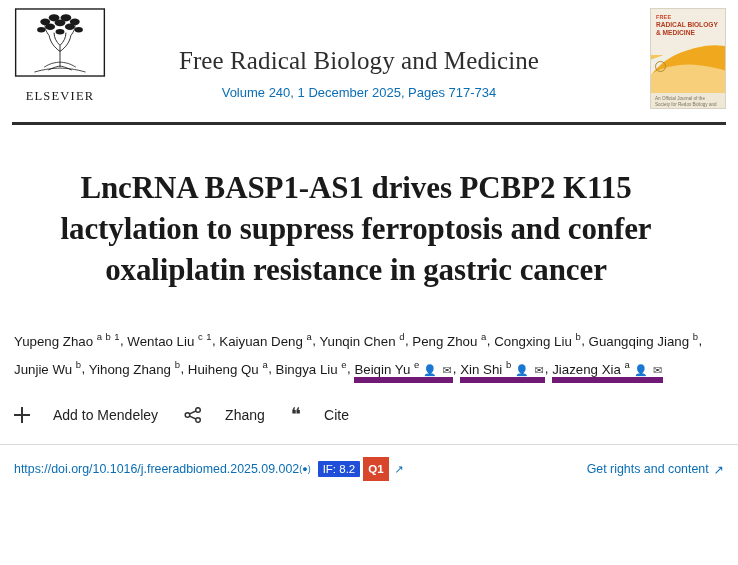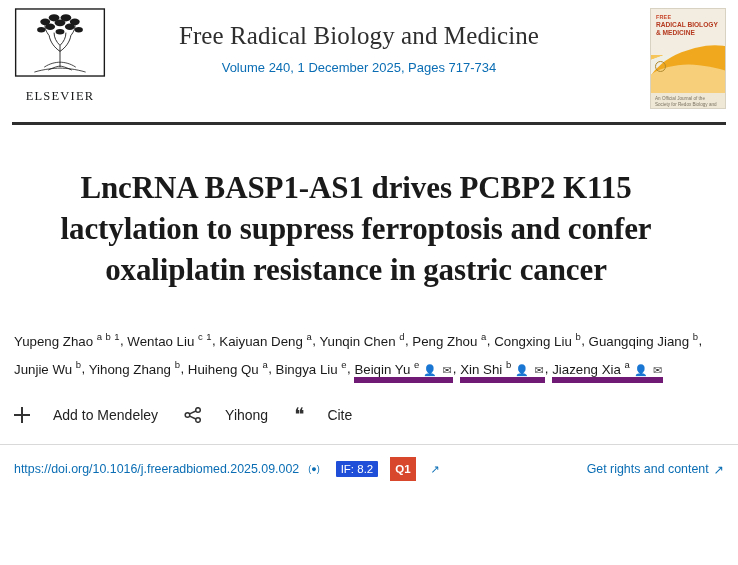--- a/index.html
+++ b/index.html
@@ -34,21 +34,21 @@
   }
   .elsevier-word {
     font-family: "Liberation Serif", serif;
     font-size: 12.5px;
     letter-spacing: 1.2px;
     color: #18191a;
     margin-top: 12px;
   }
   .journal-block {
     position: absolute;
-    left: 120px; right: 140px; top: 22px;
+    left: 120px; right: 140px; top: 47px;
     text-align: center;
   }
   .journal-title {
     font-family: "Liberation Serif", serif;
     font-size: 25px;
     color: #2e2e2e;
     line-height: 1.15;
     letter-spacing: 0.1px;
   }
   .journal-meta {
@@ -172,21 +172,21 @@
   .footer-sep {
     height: 1px; background: #d9d9d9;
     margin: 20px 0 0 0;
   }
   .footer {
     display: flex; align-items: center;
     justify-content: space-between;
     padding: 12px 14px 0 14px;
     font-size: 12.4px;
   }
-  .doi-wrap { display: flex; align-items: center; gap: 9px; }
+  .doi-wrap { display: flex; align-items: center; gap: 0; }
   .doi { color: #0b6eb4; }
   .doi-sup { font-size: 9px; color: #0b6eb4; vertical-align: super; }
   .if-badge {
     background: #1f4fd8; color: #fff;
     font-size: 11.5px; font-weight: normal;
     padding: 2px 5px; margin-left: 7px;
     border-radius: 1px;
   }
   .q-badge {
     background: #d8472b; color: #fff;
@@ -267,21 +267,21 @@
       <span>Add to Mendeley</span>
     </div>
     <div class="action">
       <svg class="share-ico" viewBox="0 0 18 16">
         <circle cx="14" cy="3" r="2.3" fill="none" stroke="#333" stroke-width="1.5"></circle>
         <circle cx="14" cy="13" r="2.3" fill="none" stroke="#333" stroke-width="1.5"></circle>
         <circle cx="3.5" cy="8" r="2.3" fill="none" stroke="#333" stroke-width="1.5"></circle>
         <line x1="5.6" y1="6.9" x2="11.9" y2="4" stroke="#333" stroke-width="1.4"></line>
         <line x1="5.6" y1="9.1" x2="11.9" y2="12" stroke="#333" stroke-width="1.4"></line>
       </svg>
-      <span>Yihong</span>
+      <span>Zhang</span>
     </div>
     <div class="action">
       <span class="cite-ico">❝</span>
       <span>Cite</span>
     </div>
   </div>
 
   <div class="footer-sep"></div>
   <div class="footer">
     <div class="doi-wrap">

